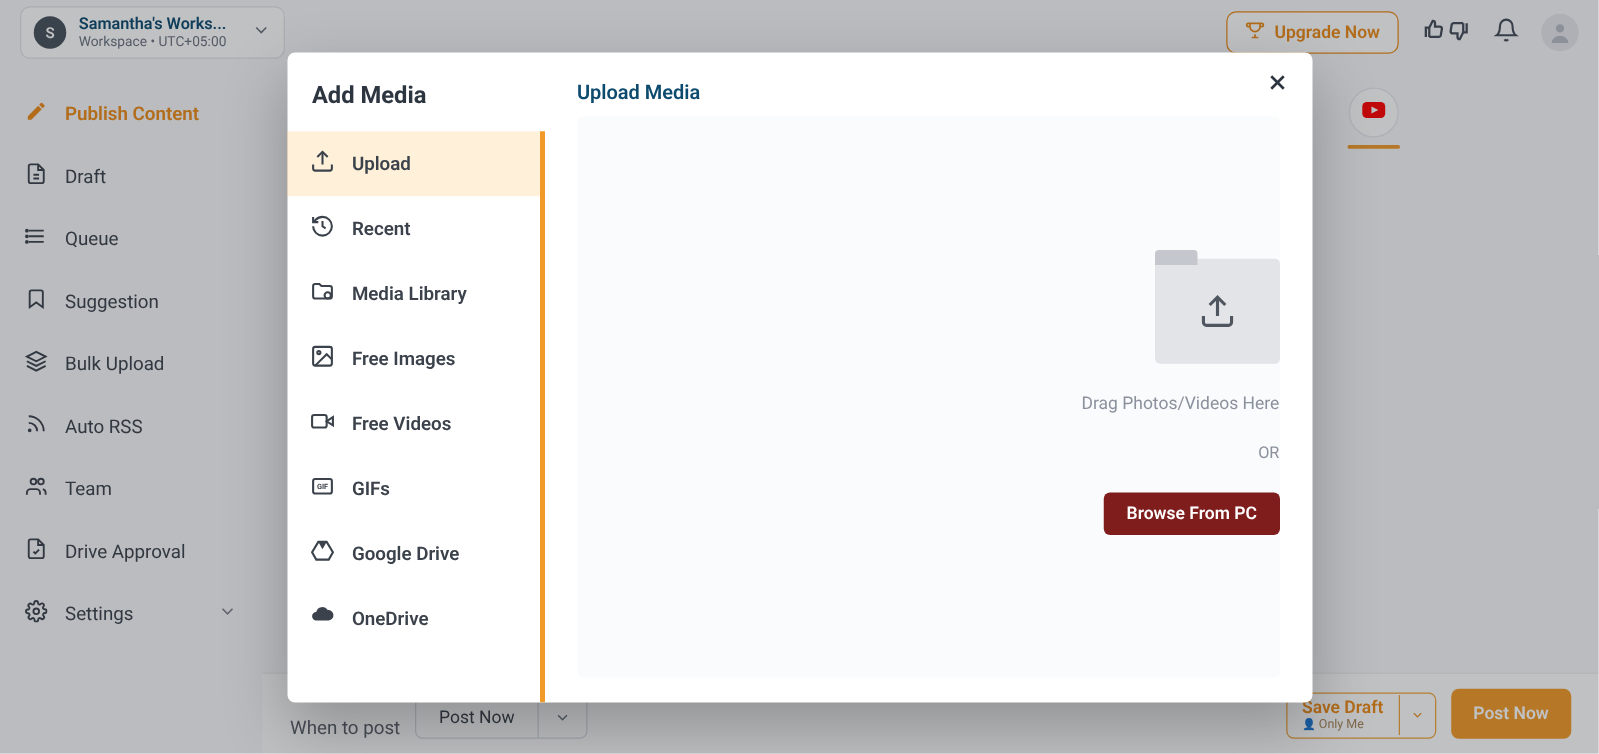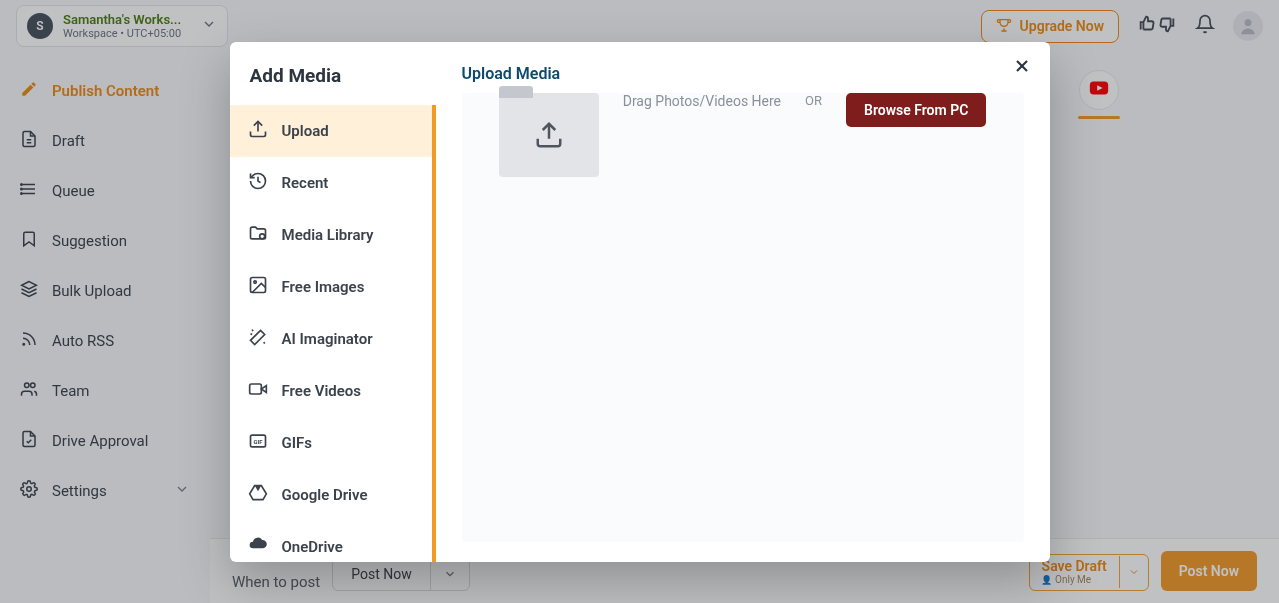--- a/index.html
+++ b/index.html
@@ -2,21 +2,21 @@
 <html><head>
   <meta charset="utf-8">
   <style>
     * { box-sizing: border-box; margin: 0; padding: 0; font-family: -apple-system, BlinkMacSystemFont, "Segoe UI", Roboto, sans-serif; }
     body { width: 1279px; height: 603px; background: #f7f8fa; overflow: hidden; position: relative; }
     
     .topbar { height: 52px; display: flex; align-items: center; justify-content: space-between; padding: 0 16px; }
     .ws-selector { display: flex; align-items: center; background: #fff; border: 1px solid #e2e4e9; border-radius: 8px; padding: 6px 10px; gap: 10px; }
     .ws-avatar { width: 26px; height: 26px; background: #46505a; color: #fff; border-radius: 50%; display: flex; align-items: center; justify-content: center; font-size: 12px; font-weight: 600; }
     .ws-text { display: flex; flex-direction: column; line-height: 1.2; }
-    .ws-name { font-size: 13px; font-weight: 600; color: #4d7c0f; max-width: 140px; overflow: hidden; white-space: nowrap; text-overflow: ellipsis; }
+    .ws-name { font-size: 13px; font-weight: 600; color: #0c4a6e; max-width: 140px; overflow: hidden; white-space: nowrap; text-overflow: ellipsis; }
     .ws-sub { font-size: 11px; color: #6b7480; }
     .ws-chevron { margin-left: 10px; color: #6b7480; }
     .topbar-right { display: flex; align-items: center; gap: 18px; }
     .upgrade-btn { border: 1px solid #ec8a16; color: #ec8a16; background: #fff; border-radius: 8px; padding: 6px 14px; font-weight: 600; font-size: 14px; display: flex; align-items: center; gap: 8px; }
     .top-icon { color: #444c58; }
     .avatar-circle { width: 30px; height: 30px; border-radius: 50%; background: #e6e8ec; display: flex; align-items: center; justify-content: center; color: #b7bcc5; }
 
     .main { display: flex; }
     .sidebar { width: 210px; padding-top: 14px; }
     .side-item { display: flex; align-items: center; gap: 14px; padding: 14px 20px; color: #3b424b; font-size: 15px; cursor: pointer; }
@@ -49,21 +49,21 @@
     .modal-title { padding: 22px 20px 18px; font-size: 19px; font-weight: 700; color: #2d3540; }
     .modal-nav { flex: 1; overflow-y: auto; border-right: 4px solid #f29a28; position: relative; }
     .modal-nav-inner{ padding-bottom: 8px; }
     .mnav-item { display: flex; align-items: center; gap: 14px; padding: 14px 18px; color: #3b424b; font-size: 15px; font-weight: 600; cursor: pointer; }
     .mnav-item.active { background: #fff0da; border-left: 4px solid #ec8a16; margin-left: -4px; padding-left: 18px; }
     .mnav-item.active::before{content:none;}
     .mnav-item svg { flex-shrink: 0; }
     
     .modal-right { flex: 1; padding: 22px 26px 20px 26px; display: flex; flex-direction: column; }
     .modal-right-title { color: #0c4a6e; font-size: 16px; font-weight: 600; margin-bottom: 10px; }
-    .drop-zone { flex: 1; background: #fafbfc; border-radius: 4px; display: flex; flex-direction: row; align-items: flex-start; justify-content: center; gap: 24px; }
+    .drop-zone { flex: 1; background: #fafbfc; border-radius: 4px; display: flex; flex-direction: column; align-items: flex-end; justify-content: center; gap: 24px; }
     .folder-box { width: 100px; height: 84px; background: #e2e4e8; border-radius: 4px; position: relative; display: flex; align-items: center; justify-content: center; }
     .folder-tab { position: absolute; top: -7px; left: 0; width: 34px; height: 12px; background: #c4c8ce; border-radius: 3px 3px 0 0; }
     .drag-text { color: #8a919c; font-size: 14px; }
     .or-text { color: #8a919c; font-size: 13px; }
     .browse-btn { background: #7f1d1d; color: #fff; border-radius: 5px; padding: 9px 18px; font-size: 14px; font-weight: 600; }
     .modal-close { position: absolute; top: 14px; right: 18px; color: #2d3540; cursor: pointer; }
     
     
     .modal-nav::-webkit-scrollbar { width: 0; }
     
@@ -273,27 +273,20 @@
           <div class="mnav-item">
             <span><svg width="20" height="20" viewBox="0 0 24 24" fill="none" stroke="currentColor" stroke-width="2">
                   <rect x="3" y="3" width="18" height="18" rx="2"></rect>
                   <circle cx="8.5" cy="8.5" r="1.5"></circle>
                   <polyline points="21 15 16 10 5 21"></polyline>
                 </svg></span>
             <span>Free Images</span>
           </div>
           <div class="mnav-item">
             <span><svg width="20" height="20" viewBox="0 0 24 24" fill="none" stroke="currentColor" stroke-width="2">
-                  <path d="M15 4l5 5L8 21l-5-5L15 4z"></path>
-                  <path d="M5 3l1 2M19 18l1 2M3 8l2 1"></path>
-                </svg></span>
-            <span>AI Imaginator</span>
-          </div>
-          <div class="mnav-item">
-            <span><svg width="20" height="20" viewBox="0 0 24 24" fill="none" stroke="currentColor" stroke-width="2">
                   <rect x="2" y="6" width="14" height="12" rx="2"></rect>
                   <polygon points="22 8 16 12 22 16 22 8"></polygon>
                 </svg></span>
             <span>Free Videos</span>
           </div>
           <div class="mnav-item">
             <span><svg width="20" height="20" viewBox="0 0 24 24" fill="none" stroke="currentColor" stroke-width="2">
                   <rect x="3" y="5" width="18" height="14" rx="2"></rect>
                   <text x="12" y="15" text-anchor="middle" font-size="7" fill="currentColor" stroke="none" font-weight="bold">GIF</text>
                 </svg></span>

